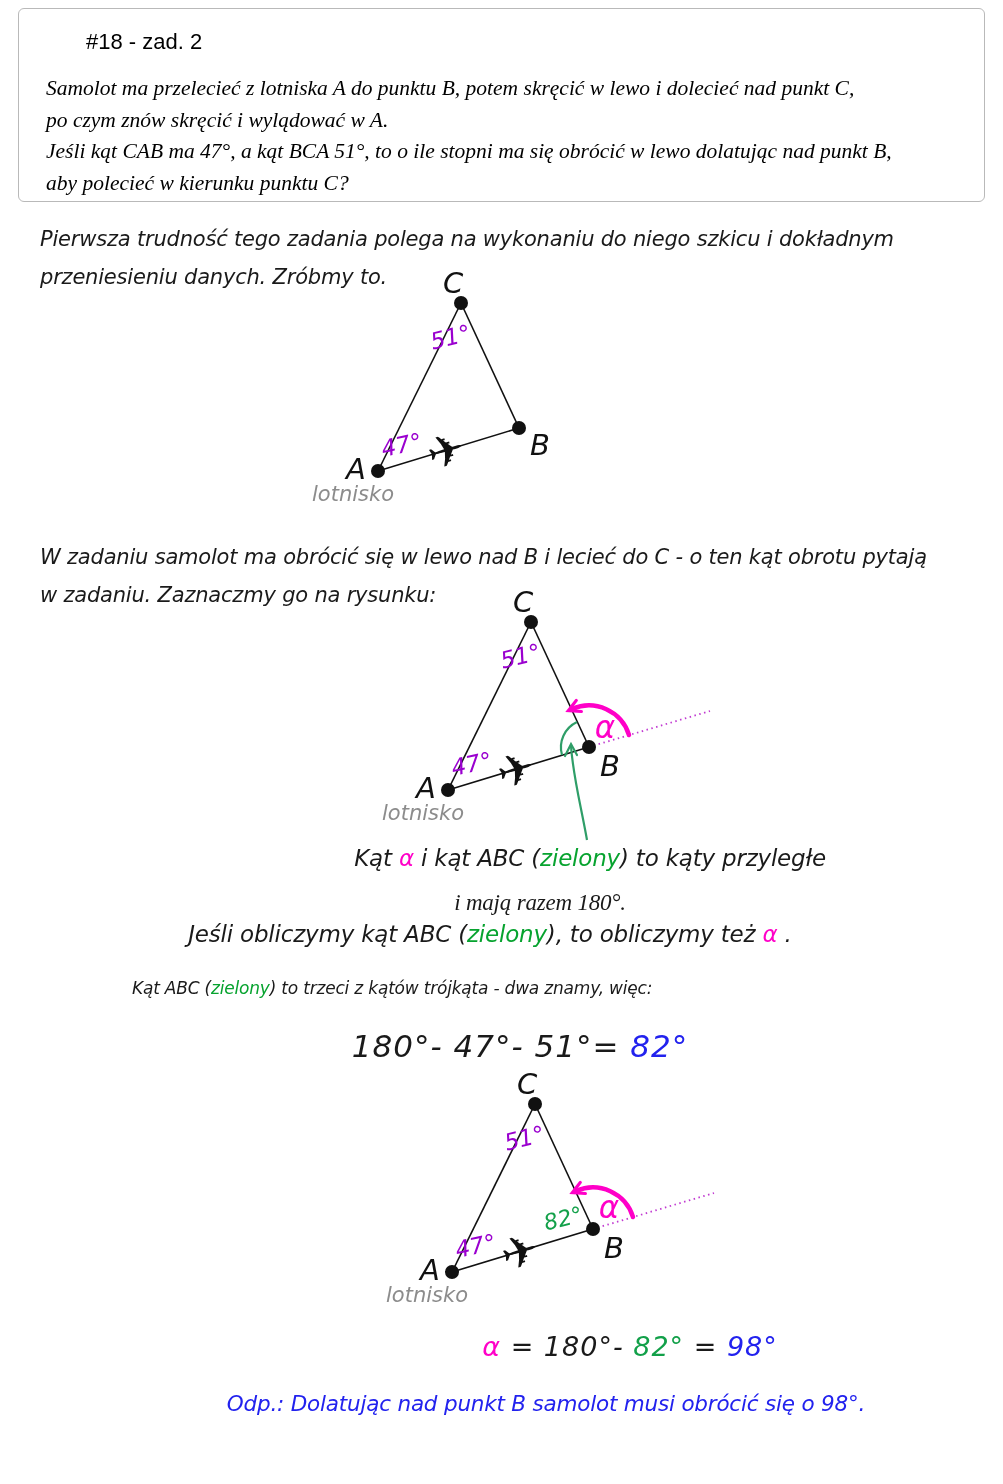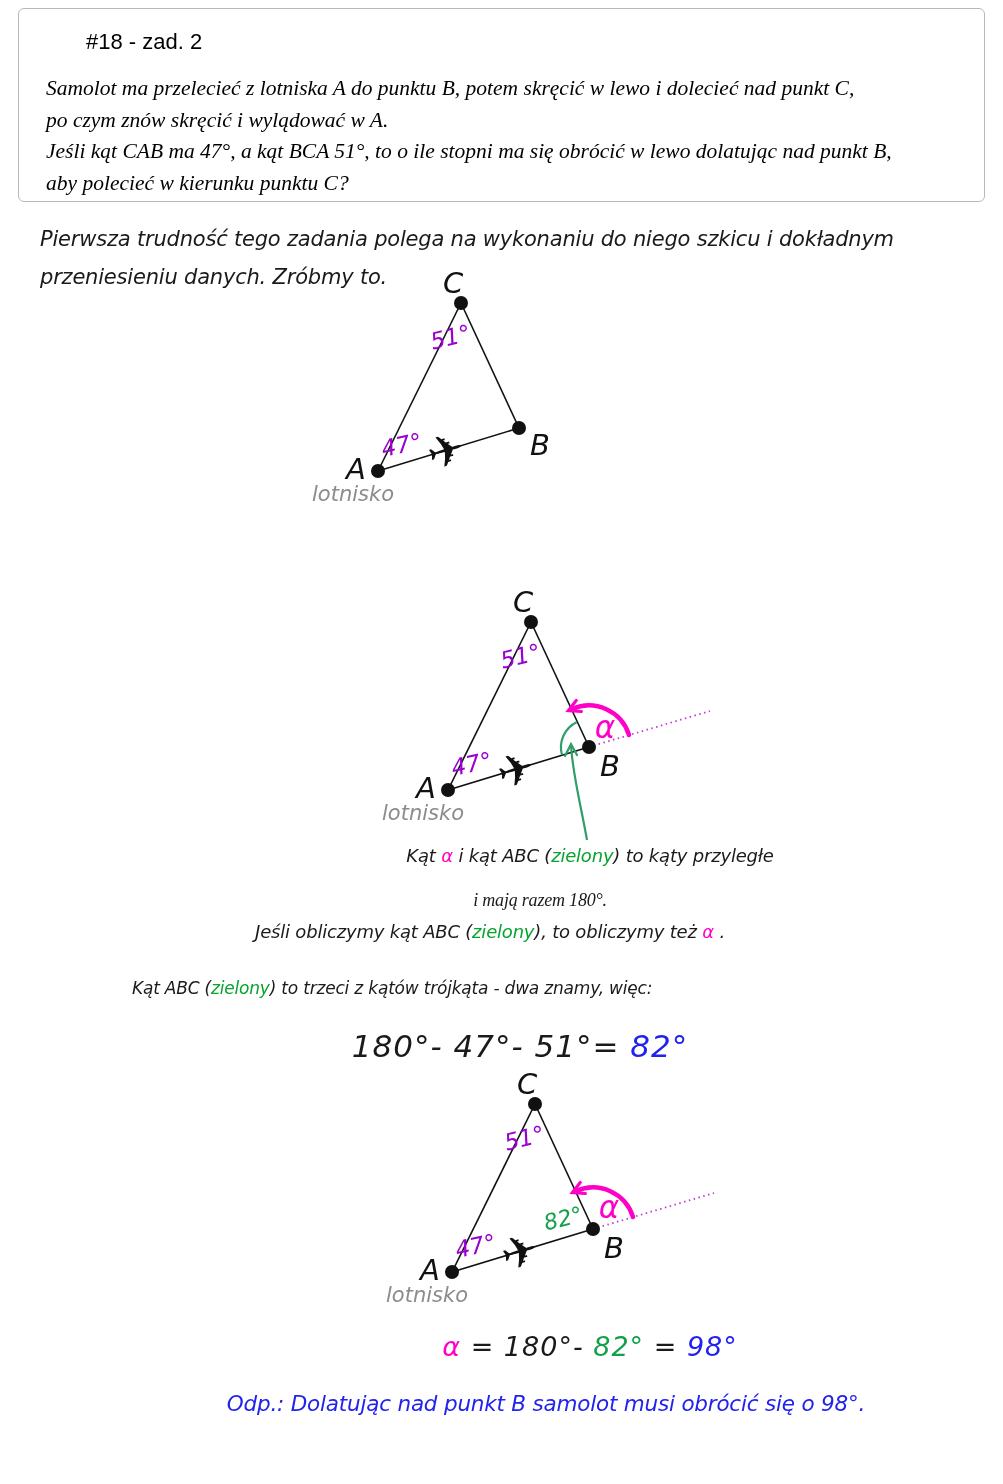--- a/index.html
+++ b/index.html
@@ -10,28 +10,28 @@
   .problem-box{position:absolute;left:18px;top:8px;width:965px;height:192px;
                border:1.5px solid #b9b9b9;border-radius:6px;background:#ffffff;}
   .problem-title{position:absolute;left:67px;top:20px;font-family:"Liberation Sans",sans-serif;
                  font-size:22px;color:#000;}
   .problem-text{position:absolute;left:27px;top:64px;width:915px;
                 font-family:"Liberation Serif",serif;font-size:21.5px;line-height:31.5px;color:#000;font-style:italic;}
 
   
   .hand{font-family:"DejaVu Sans",sans-serif;font-style:italic;color:#1a1a1a;letter-spacing:-0.2px;}
   .para{position:absolute;font-size:21px;line-height:38px;white-space:nowrap;}
-  .centerline{position:absolute;transform:translateX(-50%);white-space:nowrap;font-size:18px;}
+  .centerline{position:absolute;transform:translateX(-50%);white-space:nowrap;font-size:23px;}
   .leftline{position:absolute;white-space:nowrap;font-size:17px;}
   .c-magenta{color:#ff00c8;}
   .c-green{color:#07a32f;}
   .c-blue{color:#2222ee;}
 
   .eq{font-size:31px;letter-spacing:1px;}
-  .eq2{font-size:27px;letter-spacing:1px;}
+  .eq2{font-size:27px;letter-spacing:1px;margin-left:40px;}
   .alpha-sym{font-style:italic;}
 
   svg{position:absolute;overflow:visible;}
   svg text{font-family:"DejaVu Sans",sans-serif;font-style:italic;}
   .vlabel{font-size:29px;fill:#111;font-weight:500;}
   .anglbl{font-size:23px;fill:#9a00cf;}
   .grnlbl{font-size:22px;fill:#12a049;}
   .alphalbl{font-size:31px;fill:#ff00c8;}
   .airport{font-size:21px;fill:#8c8c8c;}
   .plane{font-size:44px;fill:#111;font-style:normal;}
@@ -65,20 +65,24 @@
     <circle cx="90" cy="196" r="7" fill="#111"></circle>
     <circle cx="231" cy="153" r="7" fill="#111"></circle>
     <text class="vlabel" x="165" y="18" text-anchor="middle">C</text>
     <text class="vlabel" x="68" y="204" text-anchor="middle">A</text>
     <text class="vlabel" x="252" y="180" text-anchor="middle">B</text>
     <text class="airport" x="24" y="226">lotnisko</text>
     <text class="anglbl" x="163" y="70" text-anchor="middle" transform="rotate(-14 163 64)">51°</text>
     <text class="anglbl" x="114" y="178" text-anchor="middle" transform="rotate(-12 114 172)">47°</text>
   </svg>
 
+  <div class="para hand" style="left:40px;top:538px;">
+    <div>W zadaniu samolot ma obrócić się w lewo nad B i lecieć do C - o ten kąt obrotu pytają</div>
+    <div>w zadaniu. Zaznaczmy go na rysunku:</div>
+  </div>
 
   <svg style="left:358px;top:594px;" width="400" height="256" viewBox="0 0 400 256">
     <line x1="231" y1="153" x2="352" y2="117" stroke="#c13ad1" stroke-width="1.8" stroke-dasharray="1.5 3.5"></line>
     <line x1="90" y1="196" x2="231" y2="153" stroke="#111" stroke-width="1.6"></line>
     <line x1="90" y1="196" x2="173" y2="28" stroke="#111" stroke-width="1.6"></line>
     <line x1="231" y1="153" x2="173" y2="28" stroke="#111" stroke-width="1.6"></line>
     <text class="plane" x="158" y="176" text-anchor="middle" dy="0.35em" transform="rotate(-17 158 176)">✈</text>
     <path d="M 271,141 A 42 42 0 0 0 214,115" fill="none" stroke="#ff00c8" stroke-width="4.5" stroke-linecap="round"></path>
     <path d="M 223.4,117.5 L 210.4,116.7 L 218.3,106.4" fill="none" stroke="#ff00c8" stroke-width="3.2" stroke-linecap="round"></path>
     <path d="M 204,161 A 28 28 0 0 1 219,128" fill="none" stroke="#2f9e68" stroke-width="2.2"></path>

